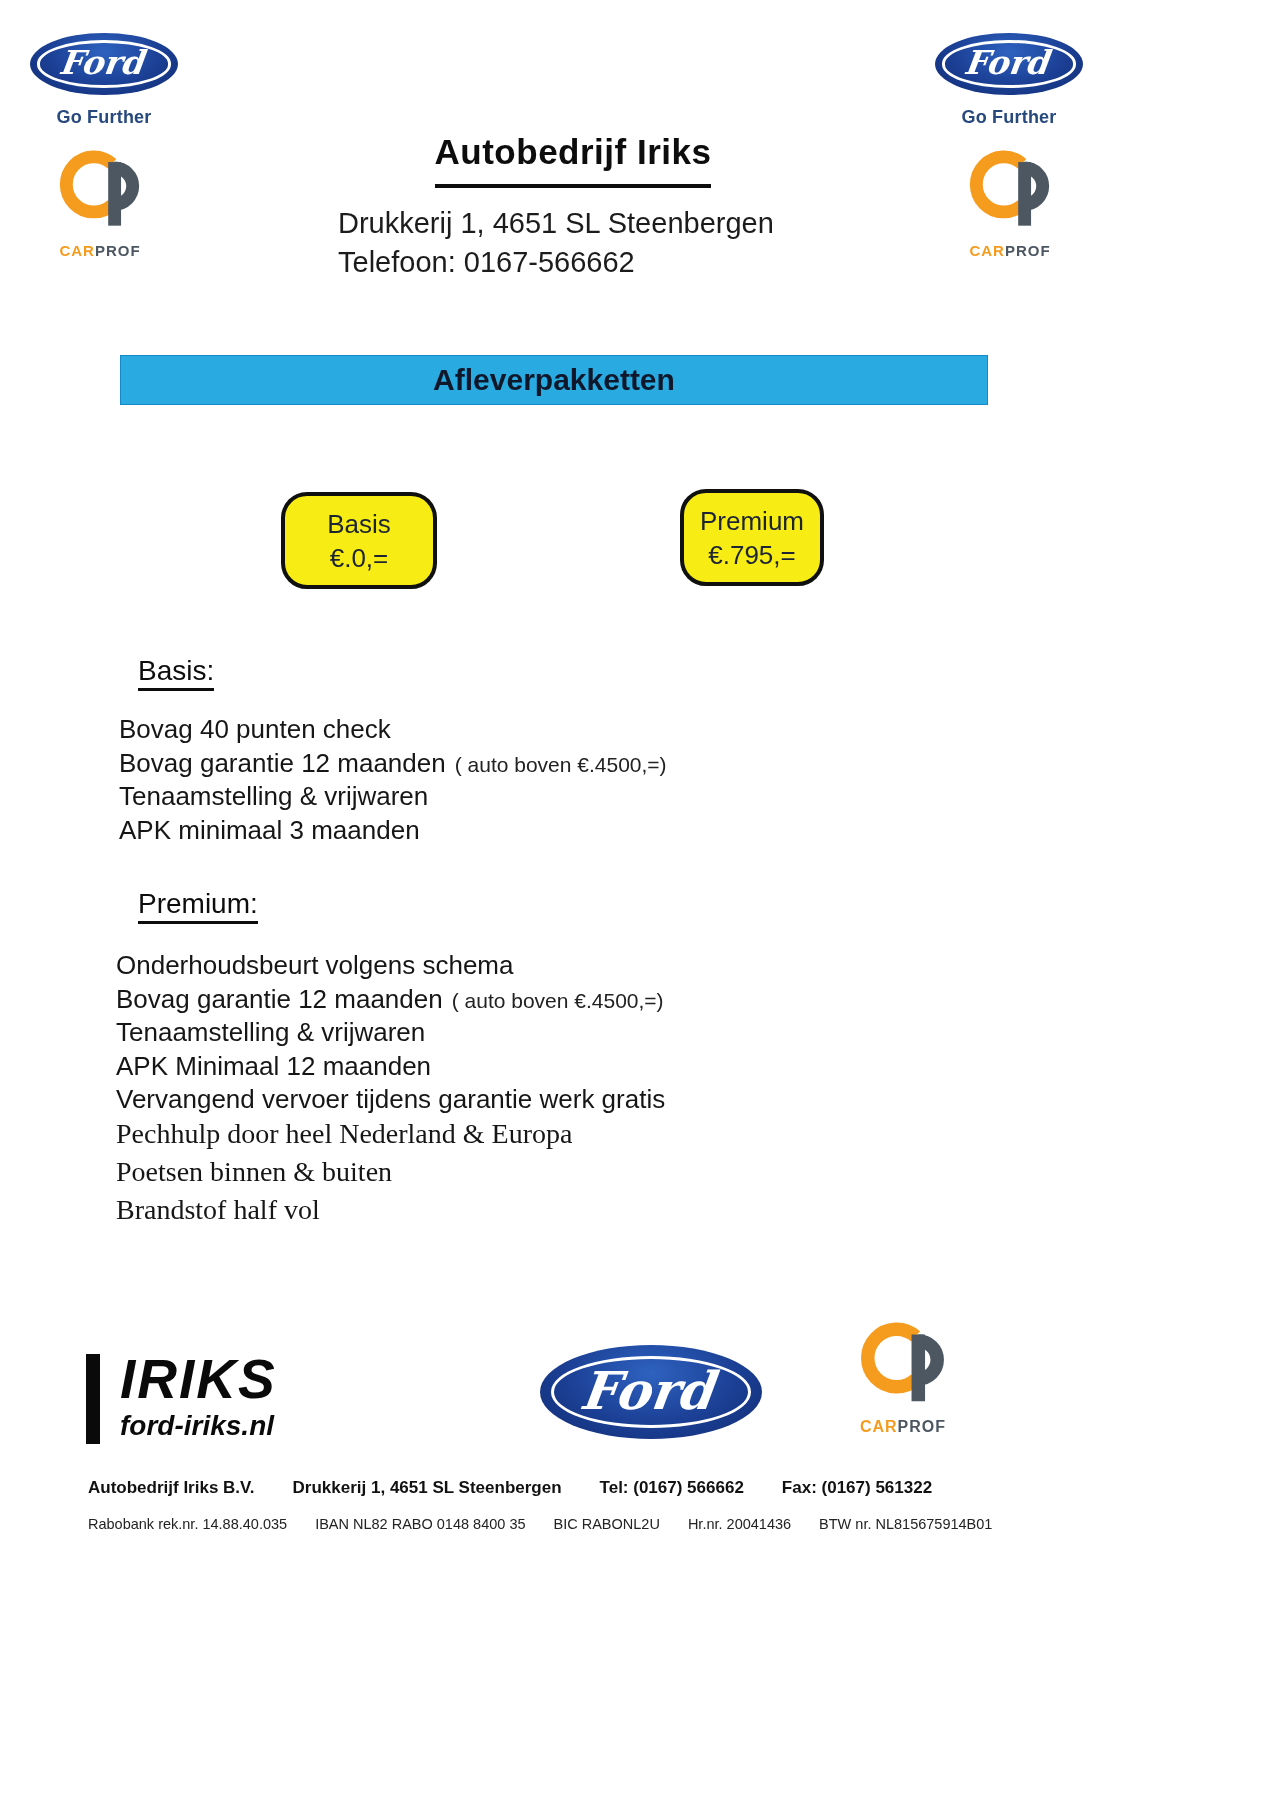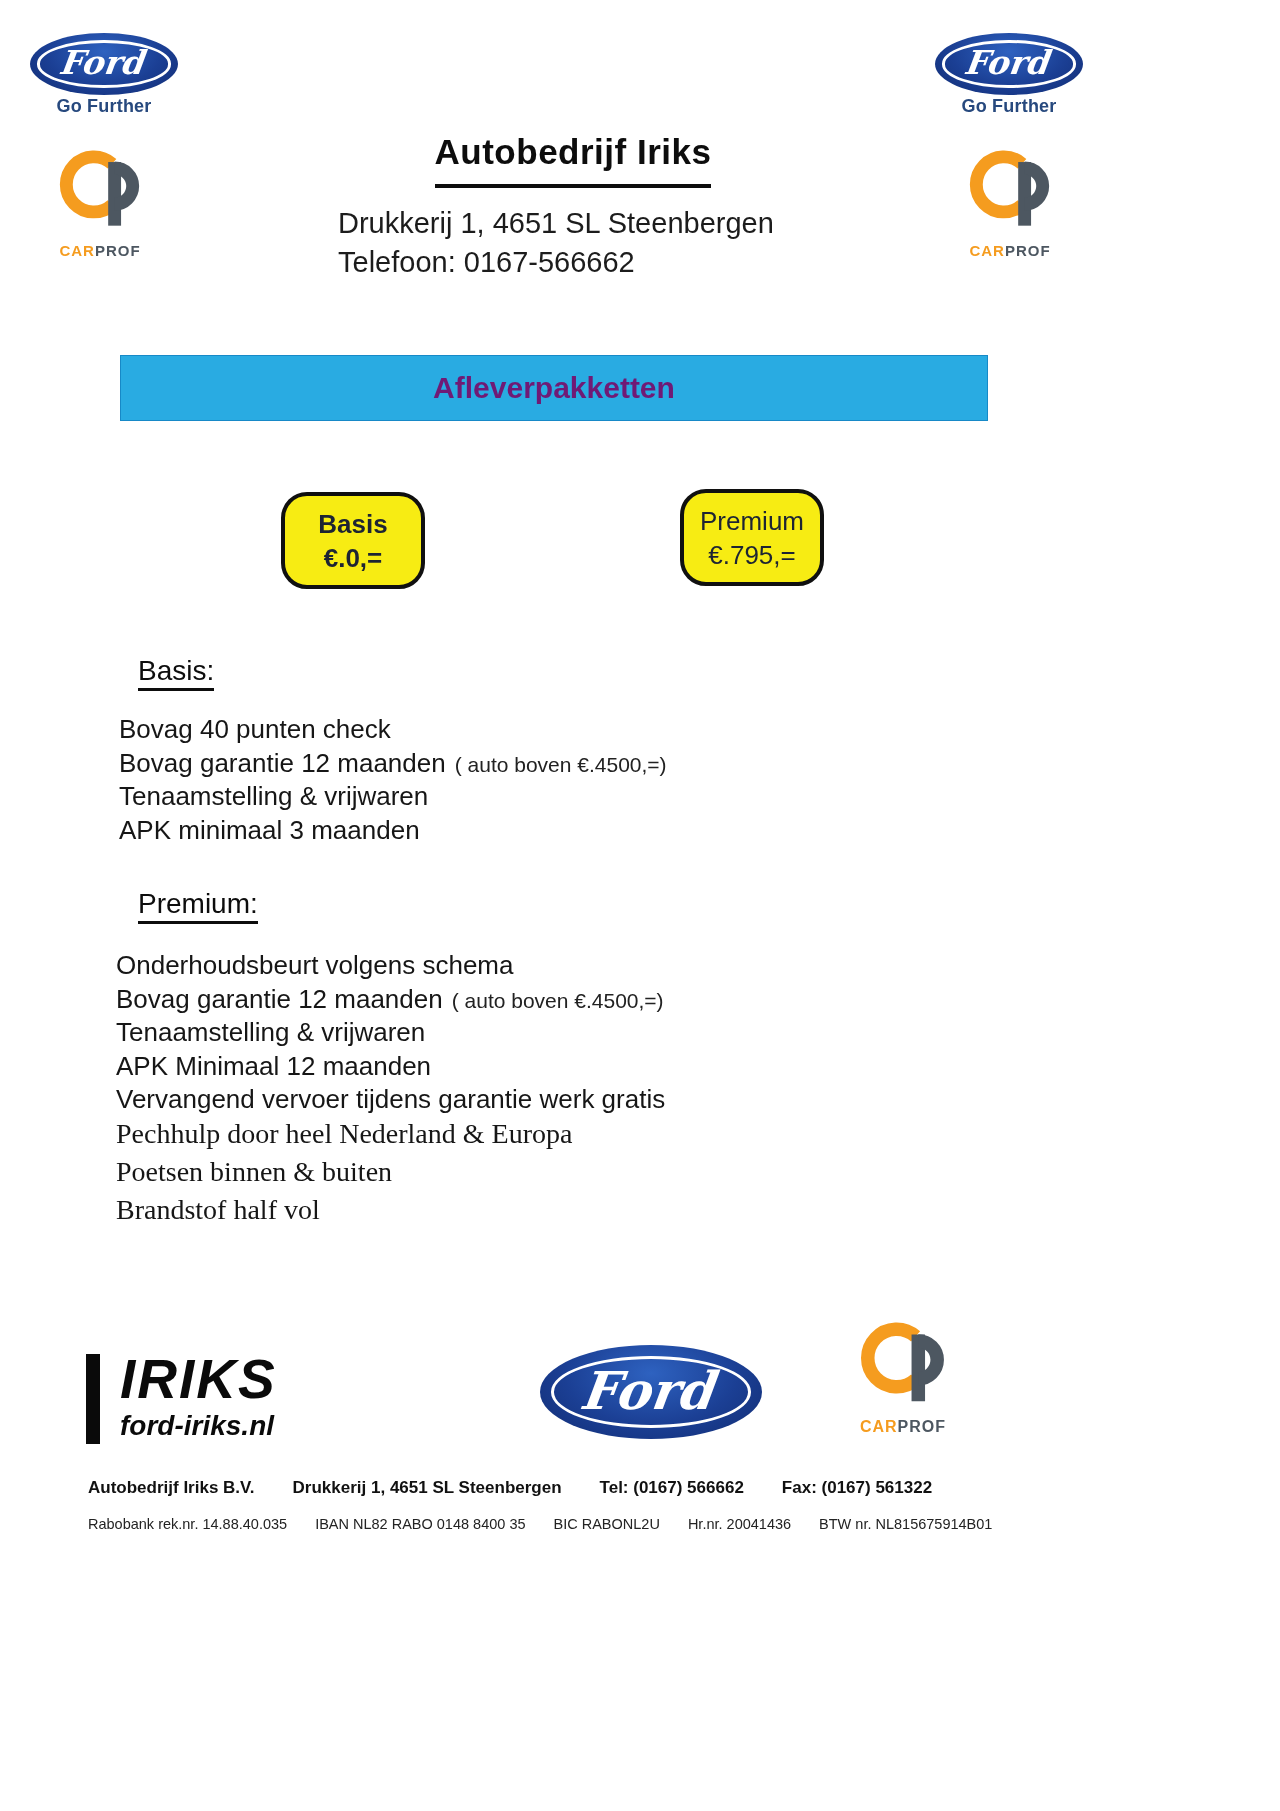--- a/index.html
+++ b/index.html
@@ -22,21 +22,21 @@
   }
   .ford-script {
     font-family:"DejaVu Serif", serif; font-style:italic; font-weight:bold;
     color:#ffffff; transform:skewX(-10deg); padding-bottom:3px; white-space:nowrap;
   }
   .ford-sm { width:148px; height:62px; }
   .ford-sm .ford-script { font-size:33px; }
   .ford-lg { width:222px; height:94px; }
   .ford-lg .ford-script { font-size:52px; }
   .ford-tagline {
-    margin-top:1px; text-align:center; font-weight:bold; font-size:18px;
+    margin-top:12px; text-align:center; font-weight:bold; font-size:18px;
     color:#27496e; color:#27497e; letter-spacing:0.2px;
   }
 
   
   .carprof-block { text-align:center; }
   .carprof-word { font-weight:bold; letter-spacing:1px; margin-top:2px; white-space:nowrap; }
   .carprof-word .car  { color:#F59C1F; }
   .carprof-word .prof { color:#4D5761; }
   .carprof-word-sm { font-size:15px; }
   .carprof-word-lg { font-size:16px; }
@@ -45,24 +45,24 @@
   .header-block { width:470px; }
   .doc-title {
     display:inline-block; font-size:35px; font-weight:bold; color:#0d0d0d;
     border-bottom:4px solid #0d0d0d; padding-bottom:12px; letter-spacing:0.5px;
   }
   .header-title-wrap { text-align:center; }
   .header-address { margin-top:16px; font-size:29px; line-height:39px; color:#1c1c1c; }
 
   
   .banner {
-    left:120px; top:355px; width:868px; height:66px;
+    left:120px; top:355px; width:868px; height:50px;
     background:#29ABE2; border:1px solid #1789c7;
     display:flex; align-items:center; justify-content:center;
-    font-size:30px; font-weight:bold; color:#701a75;
+    font-size:30px; font-weight:bold; color:#0f172a;
   }
 
   
   .package {
     background:#F7EC13; border:4px solid #101010; border-radius:26px;
     display:flex; flex-direction:column; align-items:center; justify-content:center;
     color:#1d2433; font-size:26px; line-height:34px;
   }
 
   
@@ -133,21 +133,21 @@
     <div class="header-address">
       <div>Drukkerij 1, 4651 SL Steenbergen</div>
       <div>Telefoon: 0167-566662</div>
     </div>
   </div>
 
   <div class="abs banner">
     <span>Afleverpakketten</span>
   </div>
 
-  <div class="abs package" style="left:281px; top:492px; width:144px; height:97px;font-weight:bold;">
+  <div class="abs package" style="left:281px; top:492px; width:156px; height:97px;">
     <div>Basis</div>
     <div>€.0,=</div>
   </div>
   <div class="abs package" style="left:680px; top:489px; width:144px; height:97px;">
     <div>Premium</div>
     <div>€.795,=</div>
   </div>
 
   <div class="abs" style="left:121px; top:655px;">
     <span class="section-heading">Basis:</span>

